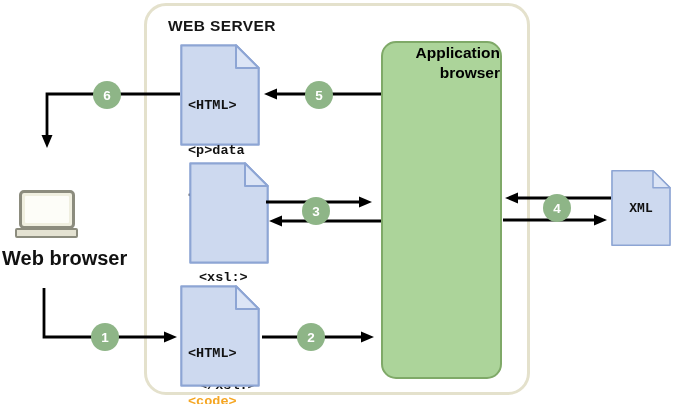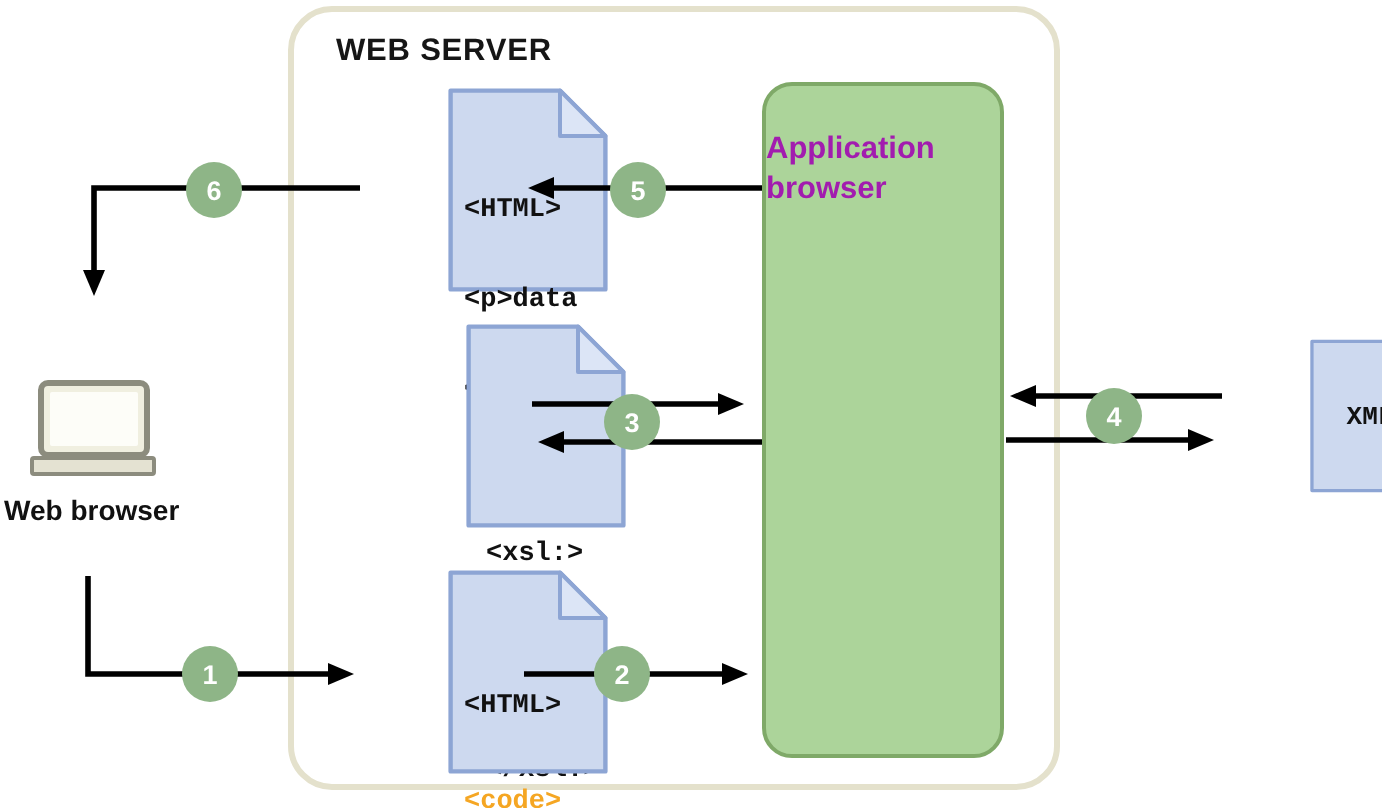--- a/index.html
+++ b/index.html
@@ -31,21 +31,21 @@
     left: 21px; top: 11px;
     font-size: 15.5px;
     font-weight: bold;
     letter-spacing: 0.4px;
     color: #161616;
   }
 
   
   .doc {
     position: absolute;
-    width: 80px; height: 102px; margin-left: 44px;
+    width: 80px; height: 102px;
   }
   .doc svg {
     position: absolute;
     left: 0; top: 0;
     width: 100%; height: 100%;
     display: block;
   }
   .page-body {
     fill: var(--doc-fill, #cdd9ef);
     stroke: var(--doc-border, #8da5d4);
@@ -92,26 +92,25 @@
   .app-server {
     position: absolute;
     left: 381px; top: 41px;
     width: 121px; height: 338px;
     box-sizing: border-box;
     background: var(--app-fill, #acd49a);
     border: 2.5px solid var(--app-border, #7fa968);
     border-radius: 15px;
   }
   .app-label {
-    margin-top: 22px;
-    text-align: left;
+    text-align: right;
     font-weight: bold;
     font-size: 15.5px;
     line-height: 20px;
-    color: #a21caf;
+    color: #000000;
   }
   .app-label span { display: block; }
 
   
   .laptop-screen {
     position: absolute;
     left: 19px; top: 190px;
     width: 56px; height: 39px;
     box-sizing: border-box;
     background: var(--laptop-fill, #f0efe0);
@@ -130,21 +129,21 @@
     width: 63px; height: 10px;
     box-sizing: border-box;
     background: var(--laptop-base-fill, #e4e2d2);
     border: 2px solid var(--laptop-border, #8c8c7e);
     border-radius: 2px;
   }
   .browser-label {
     position: absolute;
     left: 2px; top: 247px;
     font-weight: bold;
-    font-size: 14px;
+    font-size: 20px;
     color: #111111;
   }
 
   
   .arrows {
     position: absolute;
     left: 0; top: 0;
     width: 691px; height: 404px;
     pointer-events: none;
   }

